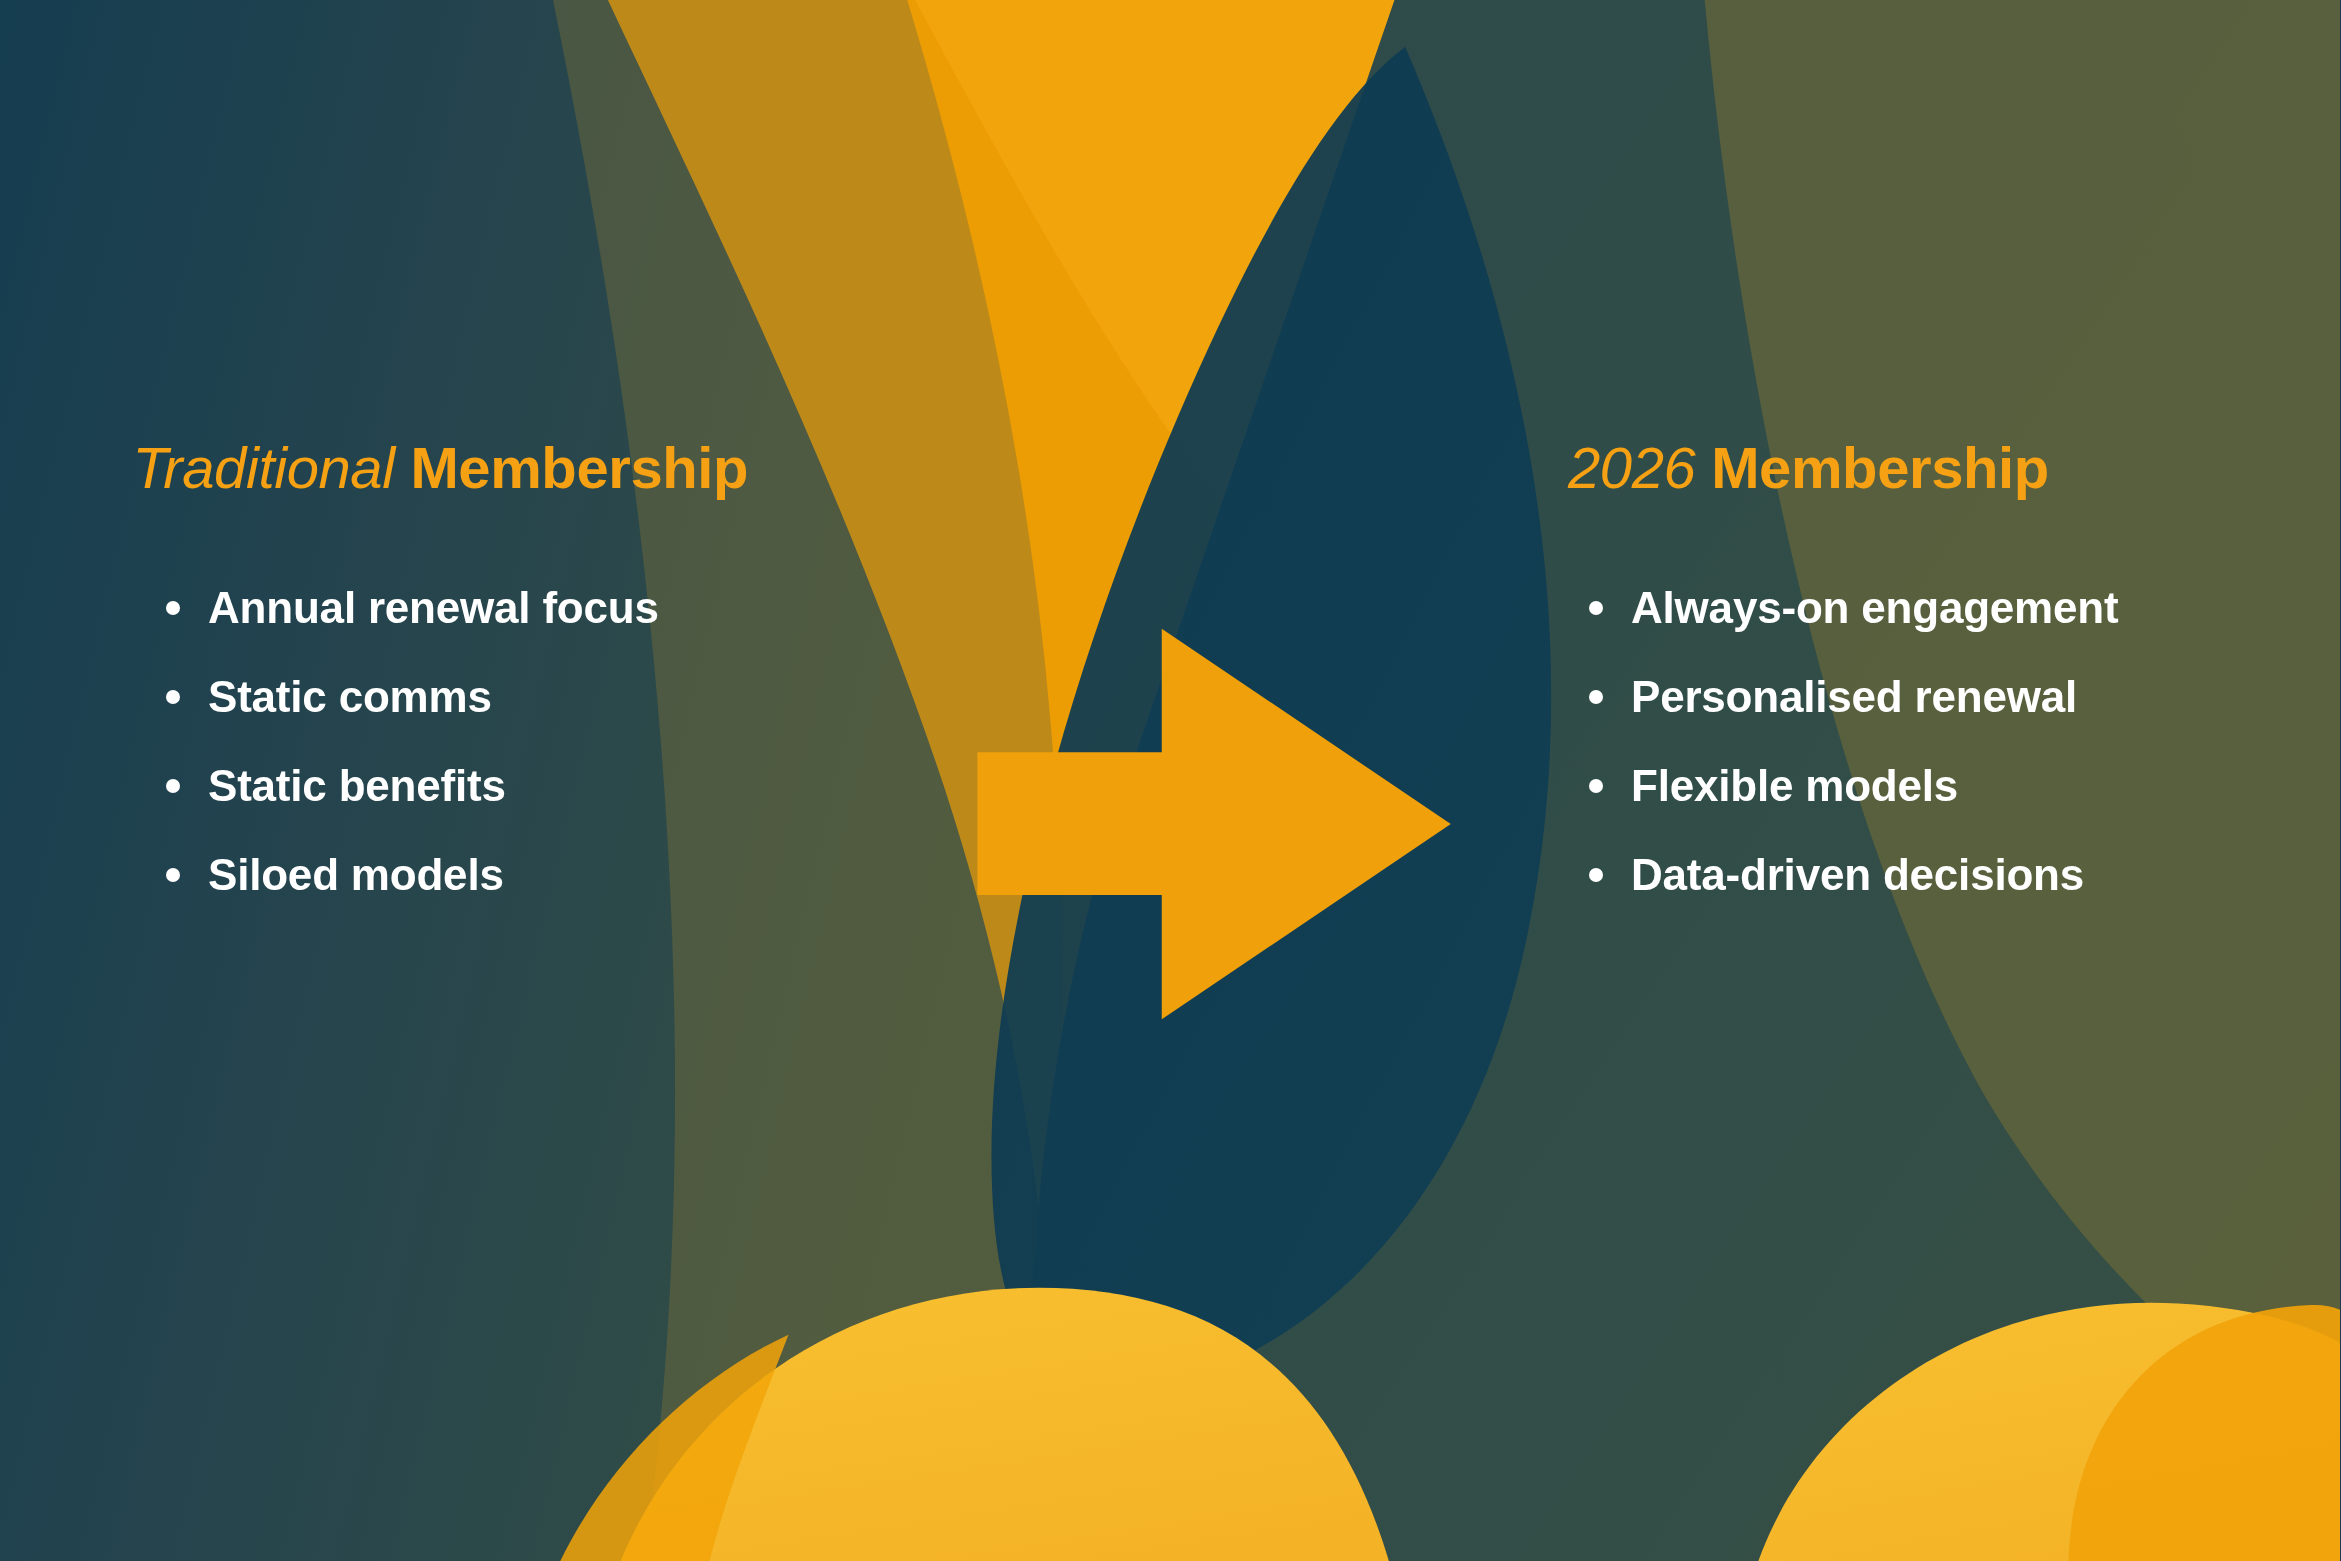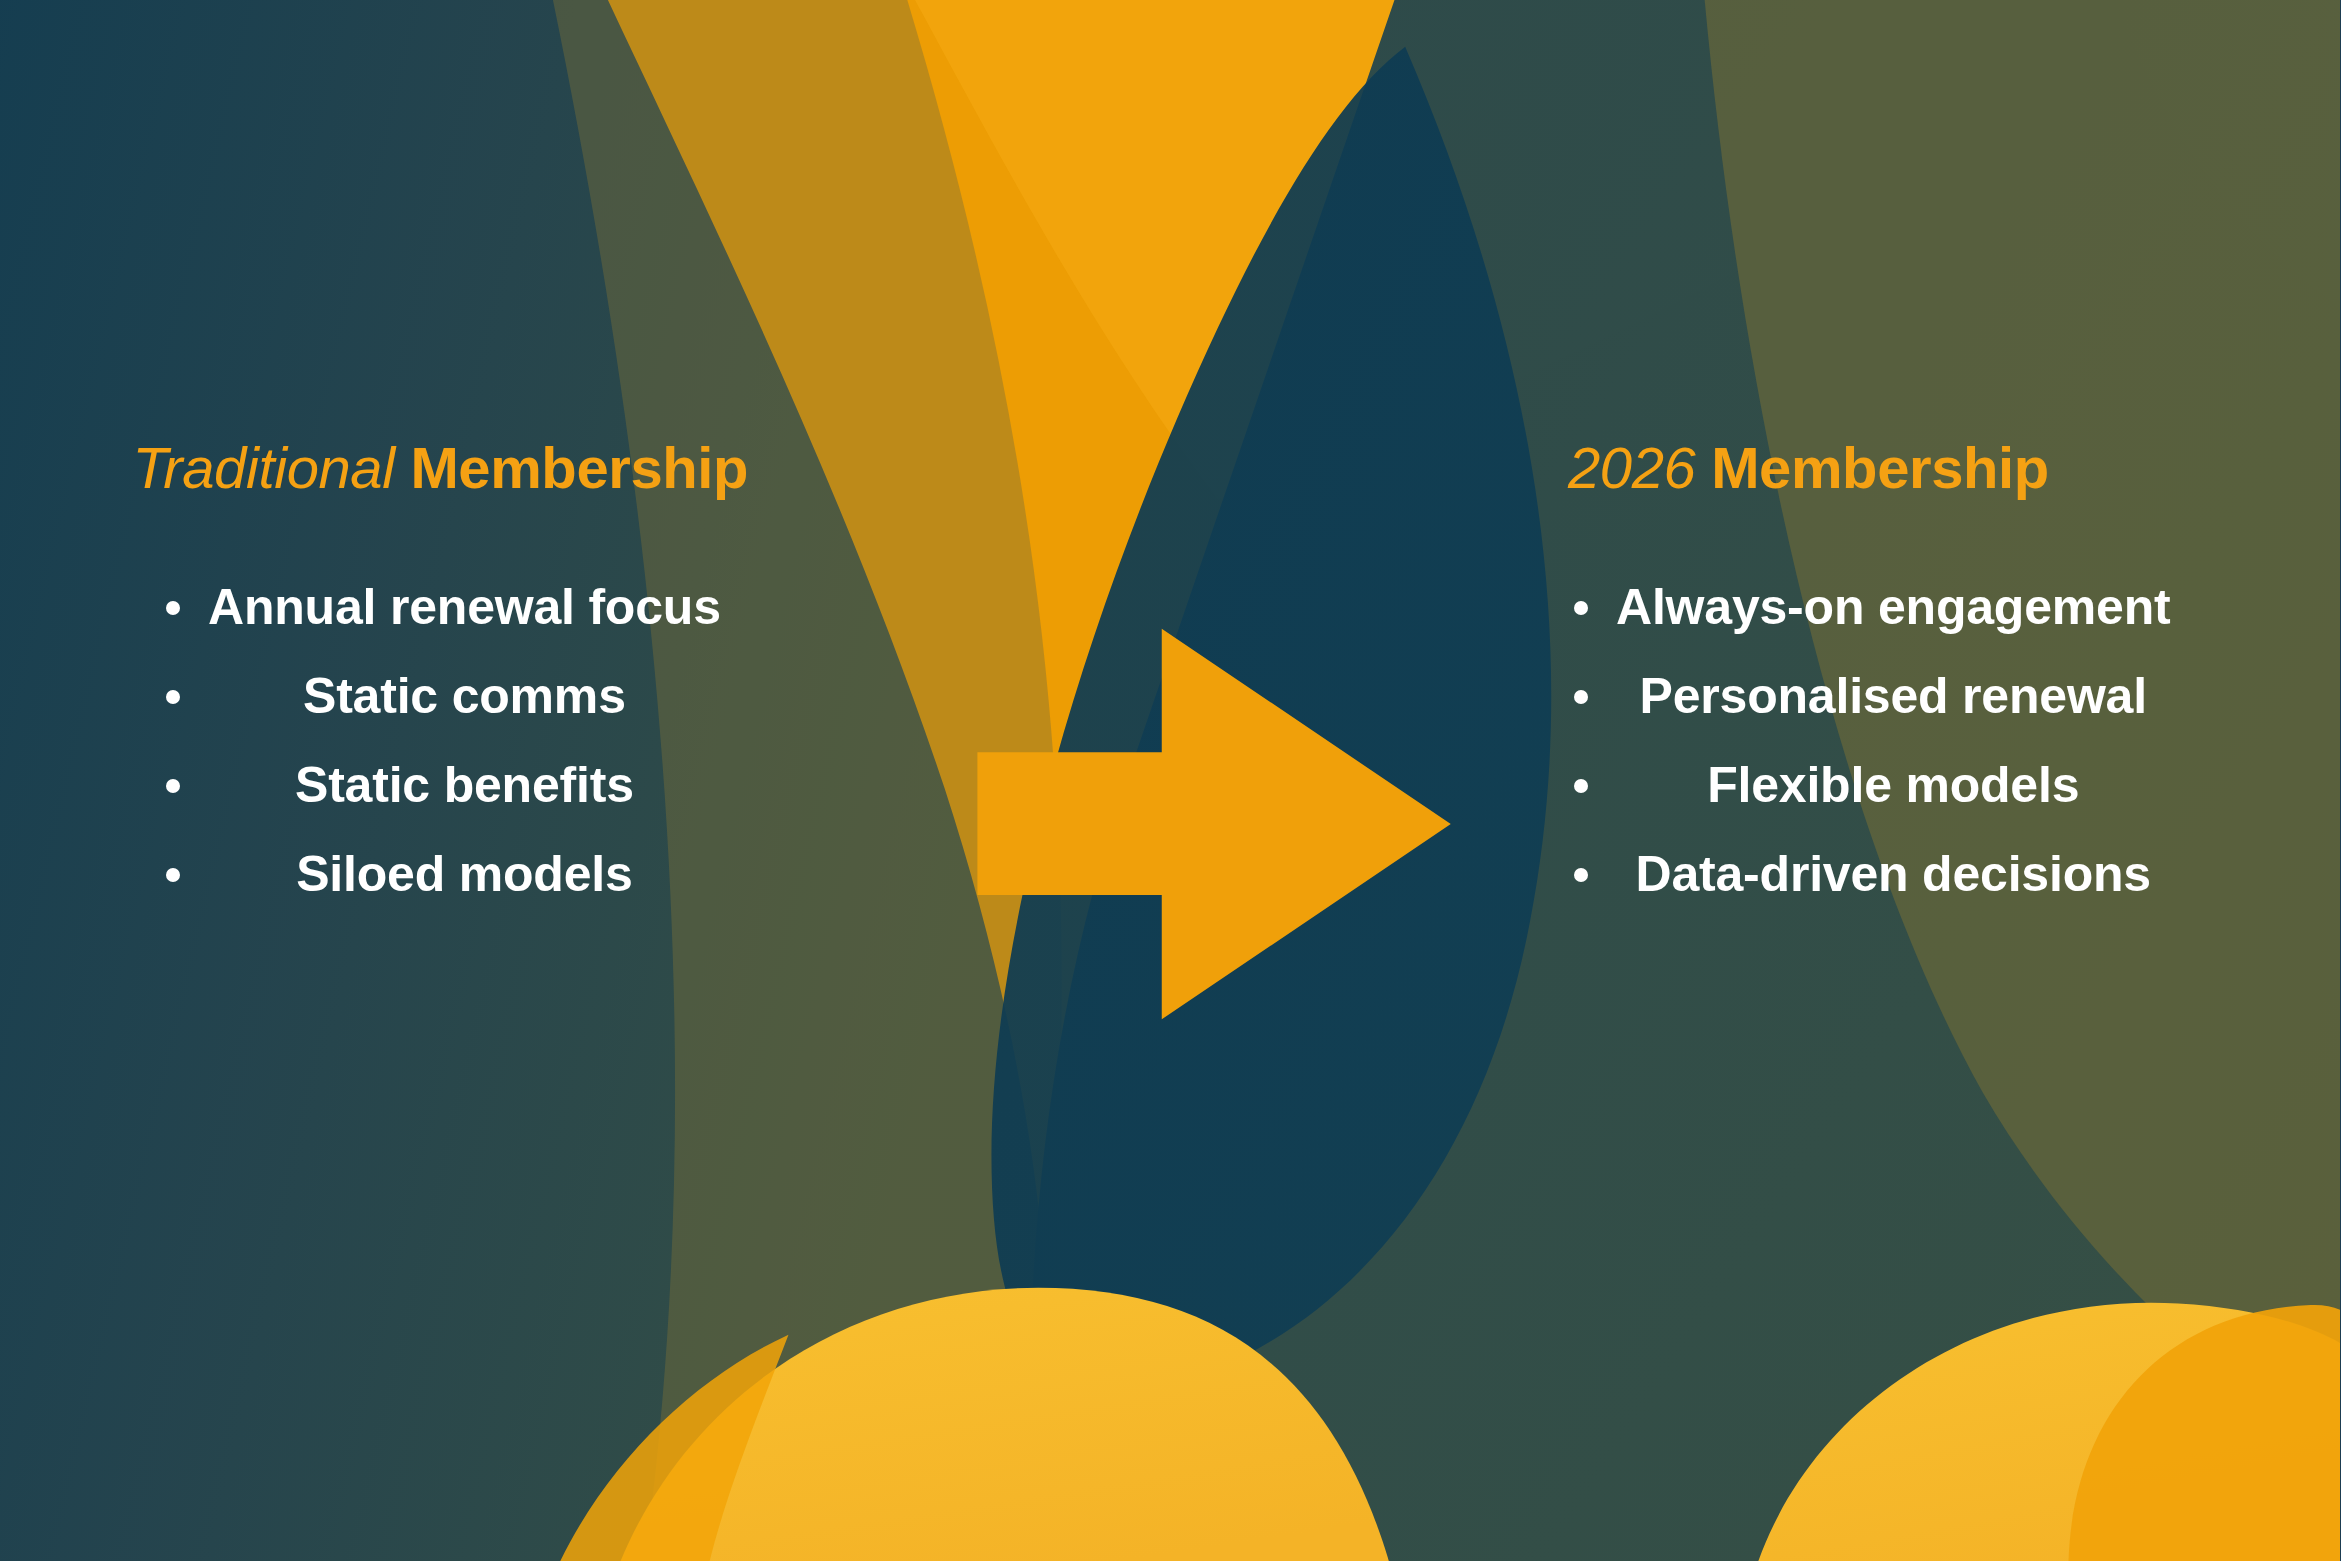--- a/index.html
+++ b/index.html
@@ -61,33 +61,32 @@
   
   .bullet-list {
     position: absolute;
     top: 578px;
     left: 0;
     margin: 0;
     padding: 0;
     list-style: none;
   }
   #col-left .bullet-list  { left: 35px; }
-  #col-right .bullet-list { left: 6px; }
+  #col-right .bullet-list { left: 21px; }
 
   .bullet-item {
     position: relative;
     height: 89px;
     padding-left: 56px;
-    font-size: 50px;
+    font-size: 44px;
     font-weight: 700;
     line-height: 59px;
     color: #FFFFFF;
     white-space: nowrap;
     letter-spacing: -0.2px;
-    text-align: center;
   }
   .bullet-dot {
     position: absolute;
     left: 14px;
     top: 23.4px;
     width: 14px;
     height: 14px;
     border-radius: 50%;
     background: #FFFFFF;
   }

